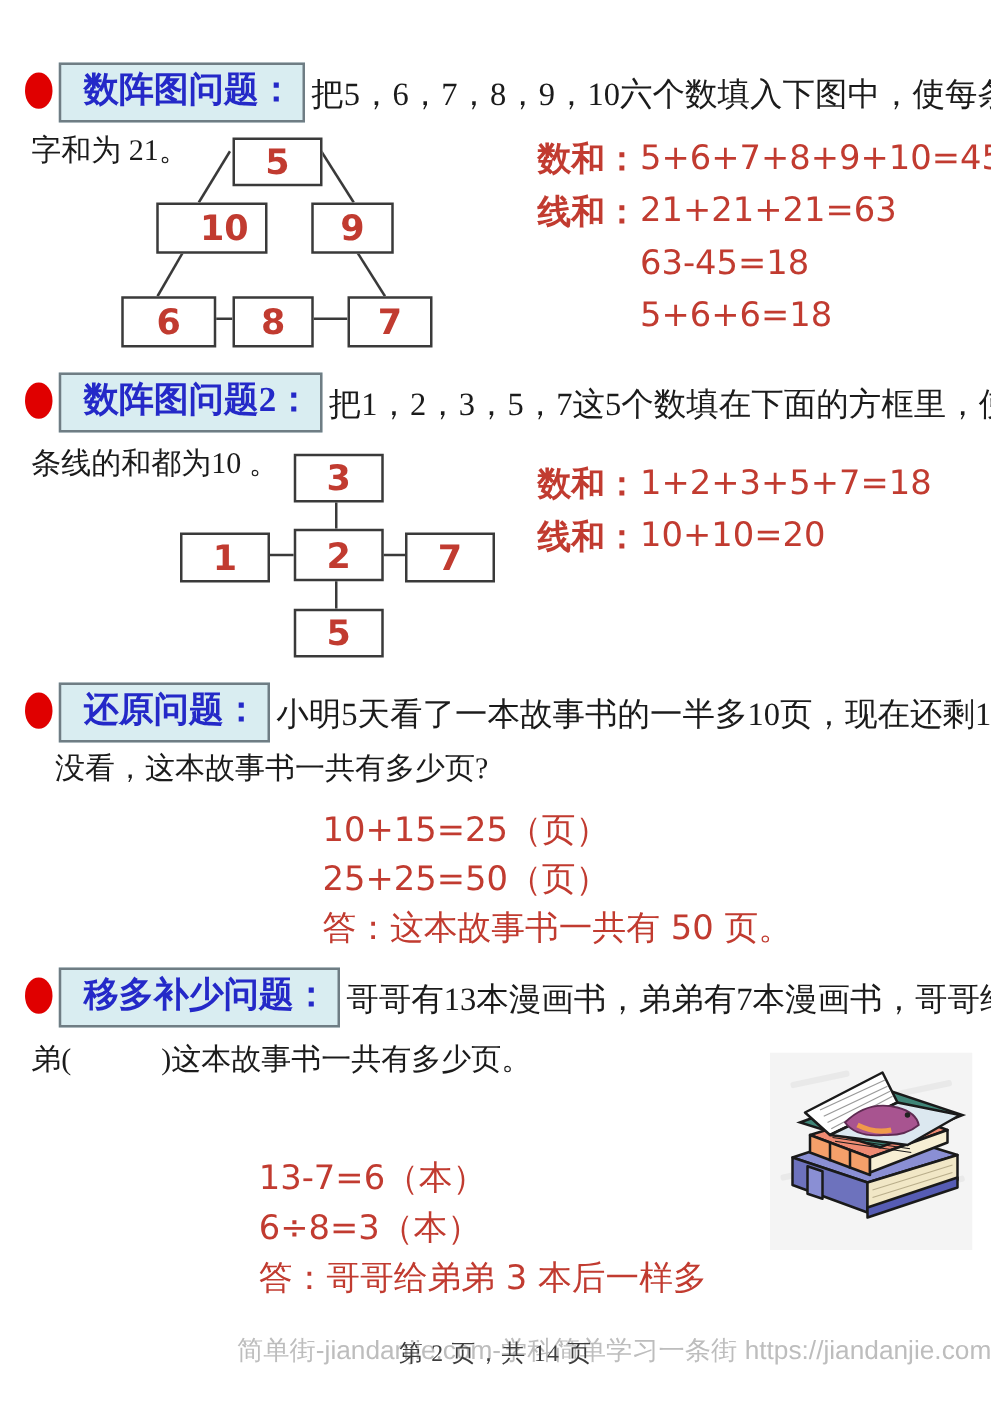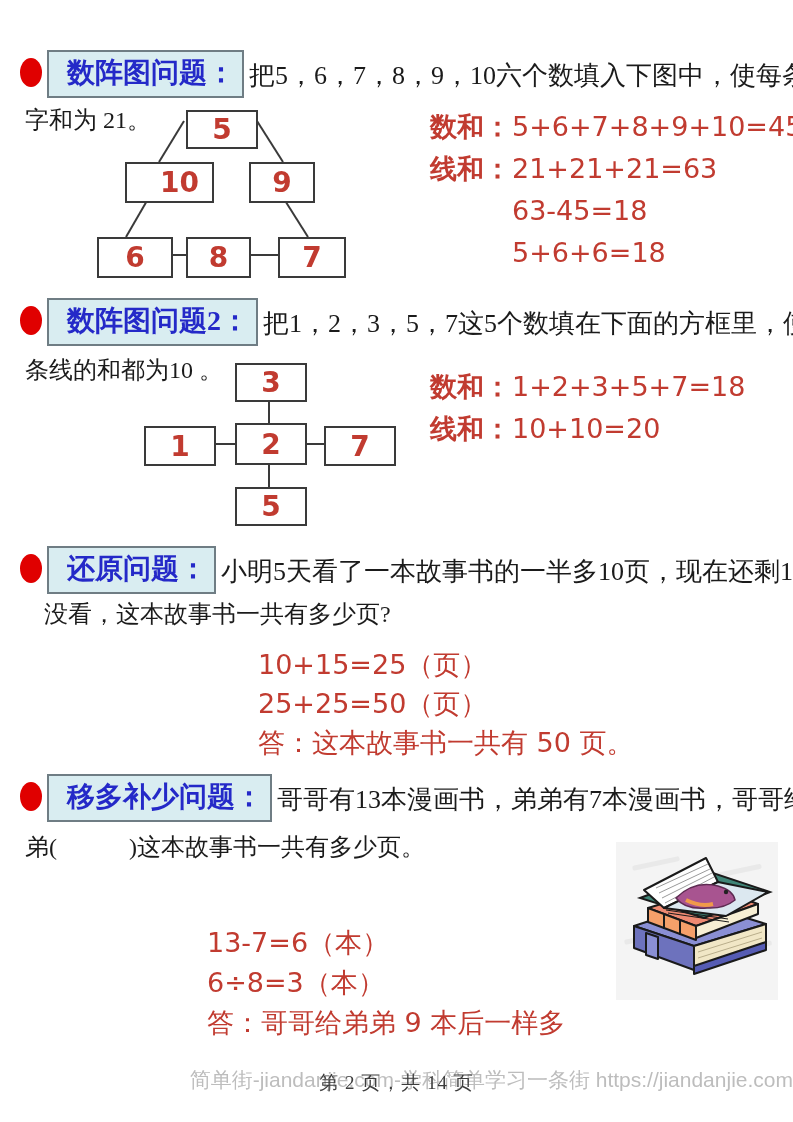--- a/index.html
+++ b/index.html
@@ -133,21 +133,21 @@
   <div class="line2" style="left:25px;top:831px;">弟(　　　)这本故事书一共有多少页。</div>
 
   <div class="sol" style="left:207px;top:895px;line-height:40px;margin-top:28px;">
     <div class="sol-row">
       <span class="sol-eq">13-7=6（本）</span>
     </div>
     <div class="sol-row">
       <span class="sol-eq">6÷8=3（本）</span>
     </div>
     <div class="sol-row">
-      <span class="sol-eq">答：哥哥给弟弟 9 本后一样多</span>
+      <span class="sol-eq">答：哥哥给弟弟 3 本后一样多</span>
     </div>
   </div>
 
   <svg class="abs" style="left:616px;top:842px;" width="162" height="158" viewBox="0 0 162 158">
     <rect x="0" y="0" width="162" height="158" fill="#f4f4f4"></rect>
     <g opacity="0.35" fill="#d6d6d6">
       <rect x="16" y="24" width="48" height="5" rx="2" transform="rotate(-12 16 24)"></rect>
       <rect x="96" y="32" width="50" height="5" rx="2" transform="rotate(-12 96 32)"></rect>
       <rect x="8" y="98" width="46" height="5" rx="2" transform="rotate(-12 8 98)"></rect>
       <rect x="118" y="106" width="38" height="5" rx="2" transform="rotate(-12 118 106)"></rect>

